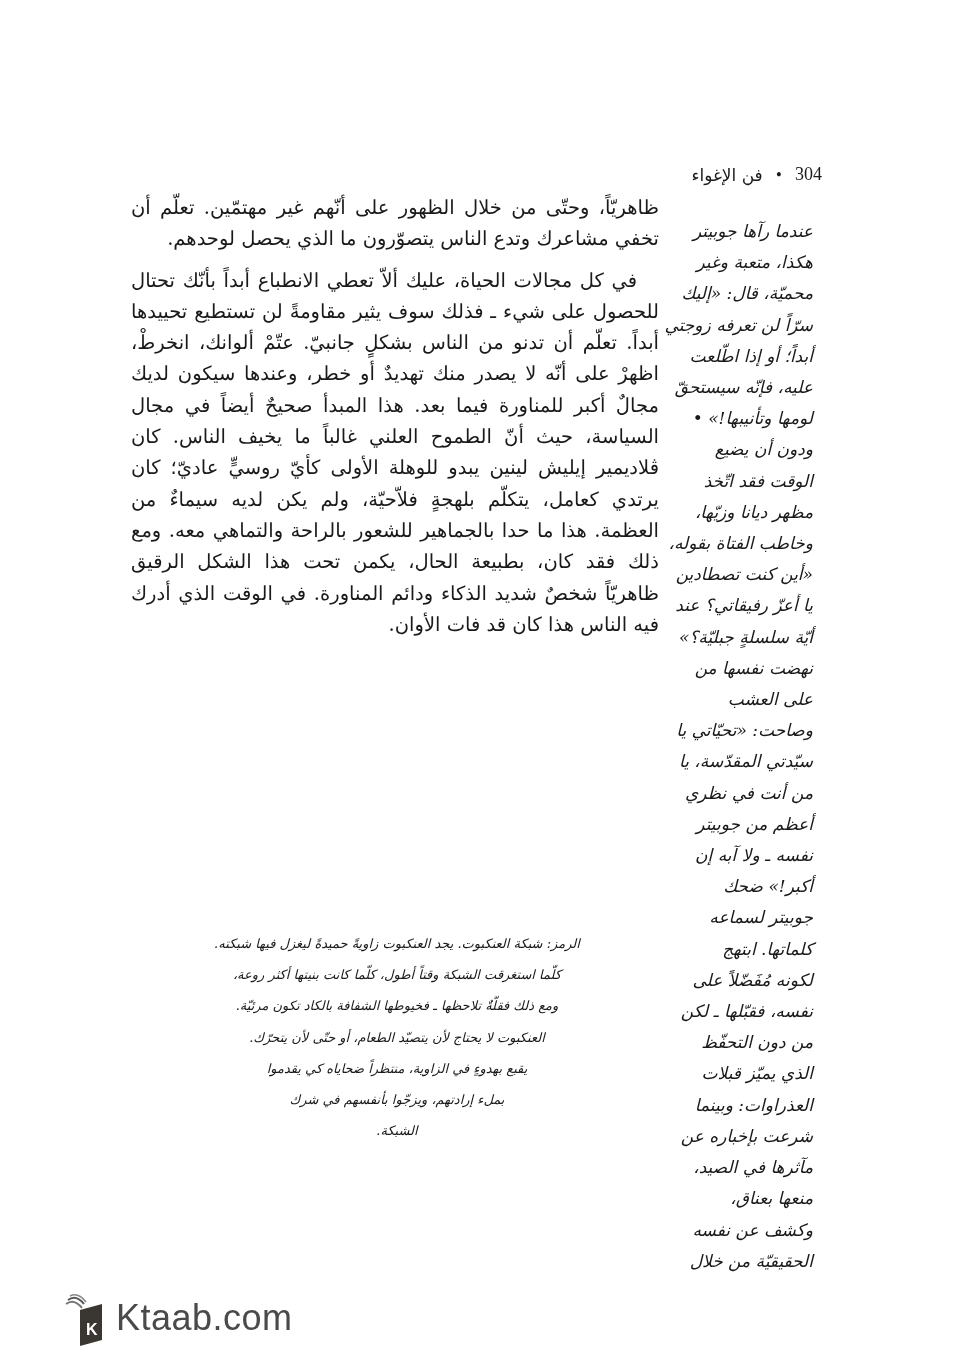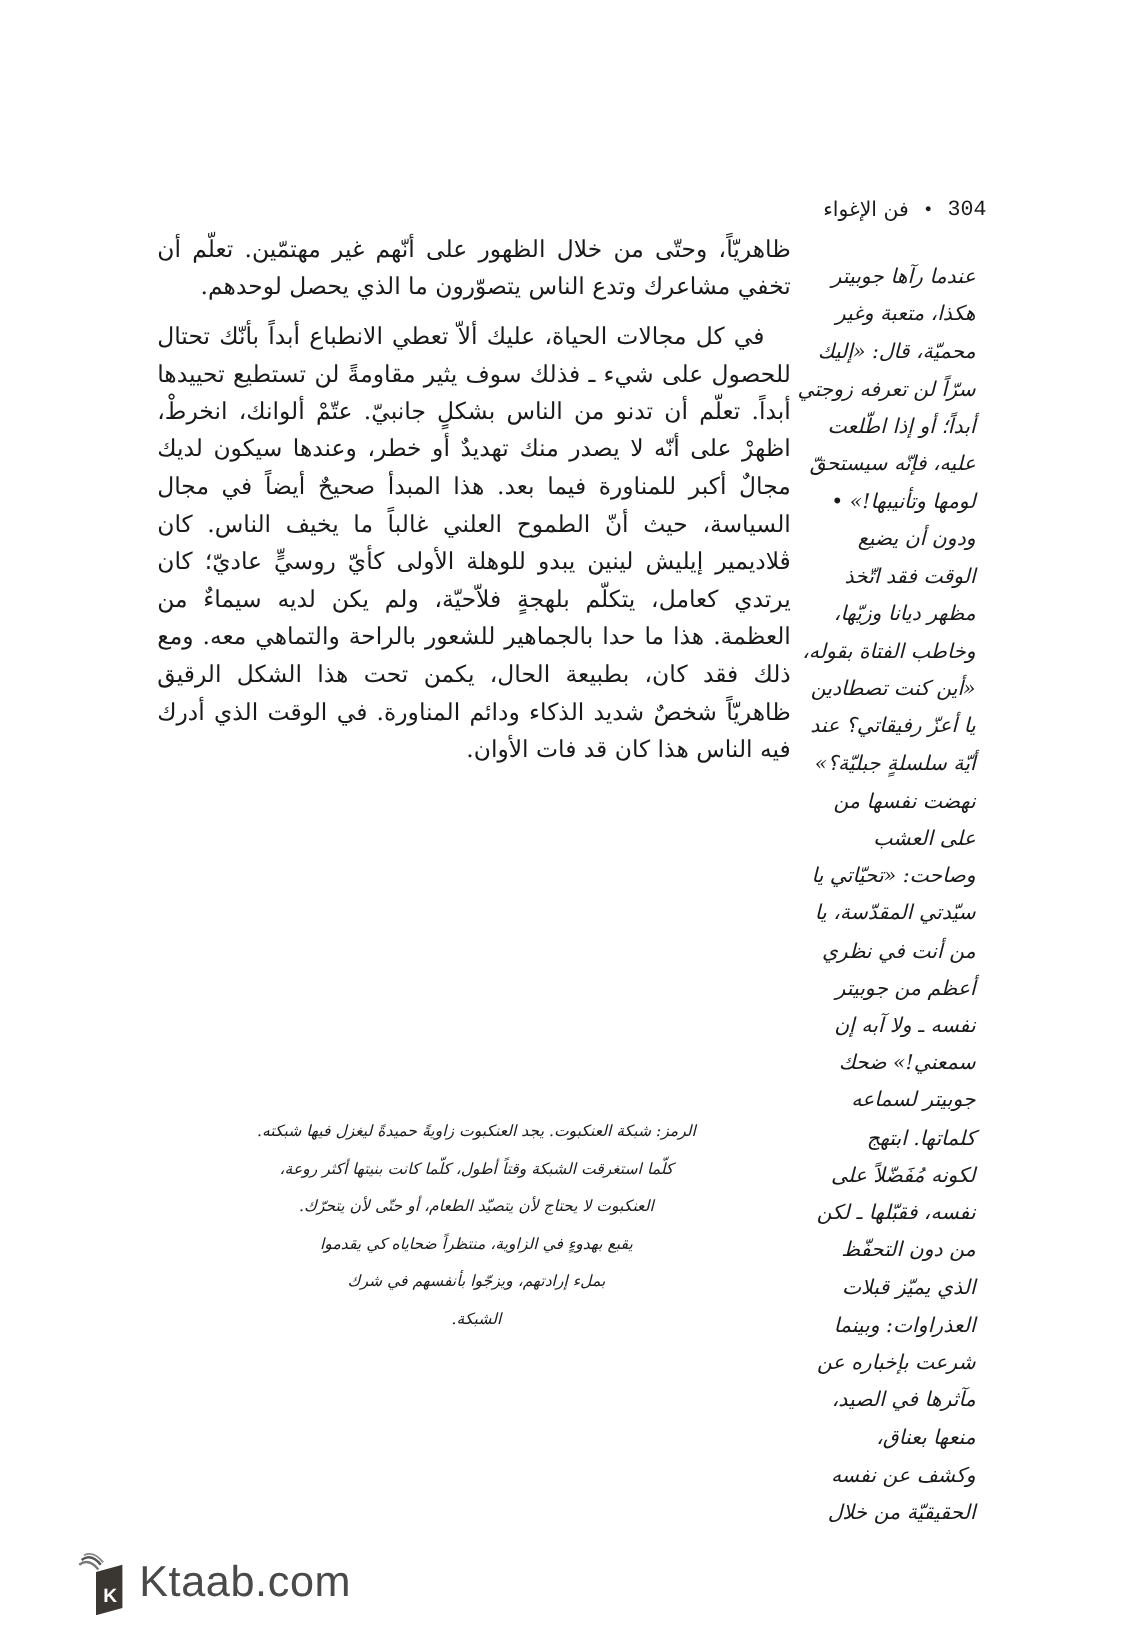--- a/index.html
+++ b/index.html
@@ -19,21 +19,21 @@
       position: absolute;
       top: 164px;
       right: 133px;
       direction: rtl;
       font-size: 17px;
       display: flex;
       align-items: center;
       gap: 12px;
     }
     .running-header .page-number {
-      font-family: Liberation Mono, monospace;
+      font-family: Liberation Serif, serif;
       font-size: 18px;
     }
     .running-header .bullet {
       font-size: 14px;
     }
     .main-text {
       position: absolute;
       top: 192px;
       left: 131px;
       width: 528px;
@@ -128,38 +128,39 @@
   <span class="line">«أين كنت تصطادين</span>
   <span class="line">يا أعزّ رفيقاتي؟ عند</span>
   <span class="line">أيّة سلسلةٍ جبليّة؟»</span>
   <span class="line">نهضت نفسها من</span>
   <span class="line">على العشب</span>
   <span class="line">وصاحت: «تحيّاتي يا</span>
   <span class="line">سيّدتي المقدّسة، يا</span>
   <span class="line">من أنت في نظري</span>
   <span class="line">أعظم من جوبيتر</span>
   <span class="line">نفسه ـ ولا آبه إن</span>
-  <span class="line">سمعني!» ضحك</span>
+  <span class="line">أكبر!» ضحك</span>
   <span class="line">جوبيتر لسماعه</span>
   <span class="line">كلماتها. ابتهج</span>
   <span class="line">لكونه مُفَضّلاً على</span>
   <span class="line">نفسه، فقبّلها ـ لكن</span>
   <span class="line">من دون التحفّظ</span>
   <span class="line">الذي يميّز قبلات</span>
   <span class="line">العذراوات: وبينما</span>
   <span class="line">شرعت بإخباره عن</span>
   <span class="line">مآثرها في الصيد،</span>
   <span class="line">منعها بعناق،</span>
   <span class="line">وكشف عن نفسه</span>
   <span class="line">الحقيقيّة من خلال</span>
 </div>
 
 <div class="symbol-block">
   <span class="line">الرمز: شبكة العنكبوت. يجد العنكبوت زاويةً حميدةً ليغزل فيها شبكته.</span>
   <span class="line">كلّما استغرقت الشبكة وقتاً أطول، كلّما كانت بنيتها أكثر روعة،</span>
+  <span class="line">ومع ذلك فقلّةٌ تلاحظها ـ فخيوطها الشفافة بالكاد تكون مرئيّة.</span>
   <span class="line">العنكبوت لا يحتاج لأن يتصيّد الطعام، أو حتّى لأن يتحرّك.</span>
   <span class="line">يقبع بهدوءٍ في الزاوية، منتظراً ضحاياه كي يقدموا</span>
   <span class="line">بملء إرادتهم، ويزجّوا بأنفسهم في شرك</span>
   <span class="line">الشبكة.</span>
 </div>
 
 <div class="logo">
   <span class="book-icon">
     <svg width="44" height="56" viewBox="0 0 44 56">
       <path d="M6 10 Q14 4 22 14" stroke="#555" stroke-width="2" fill="none"></path>

